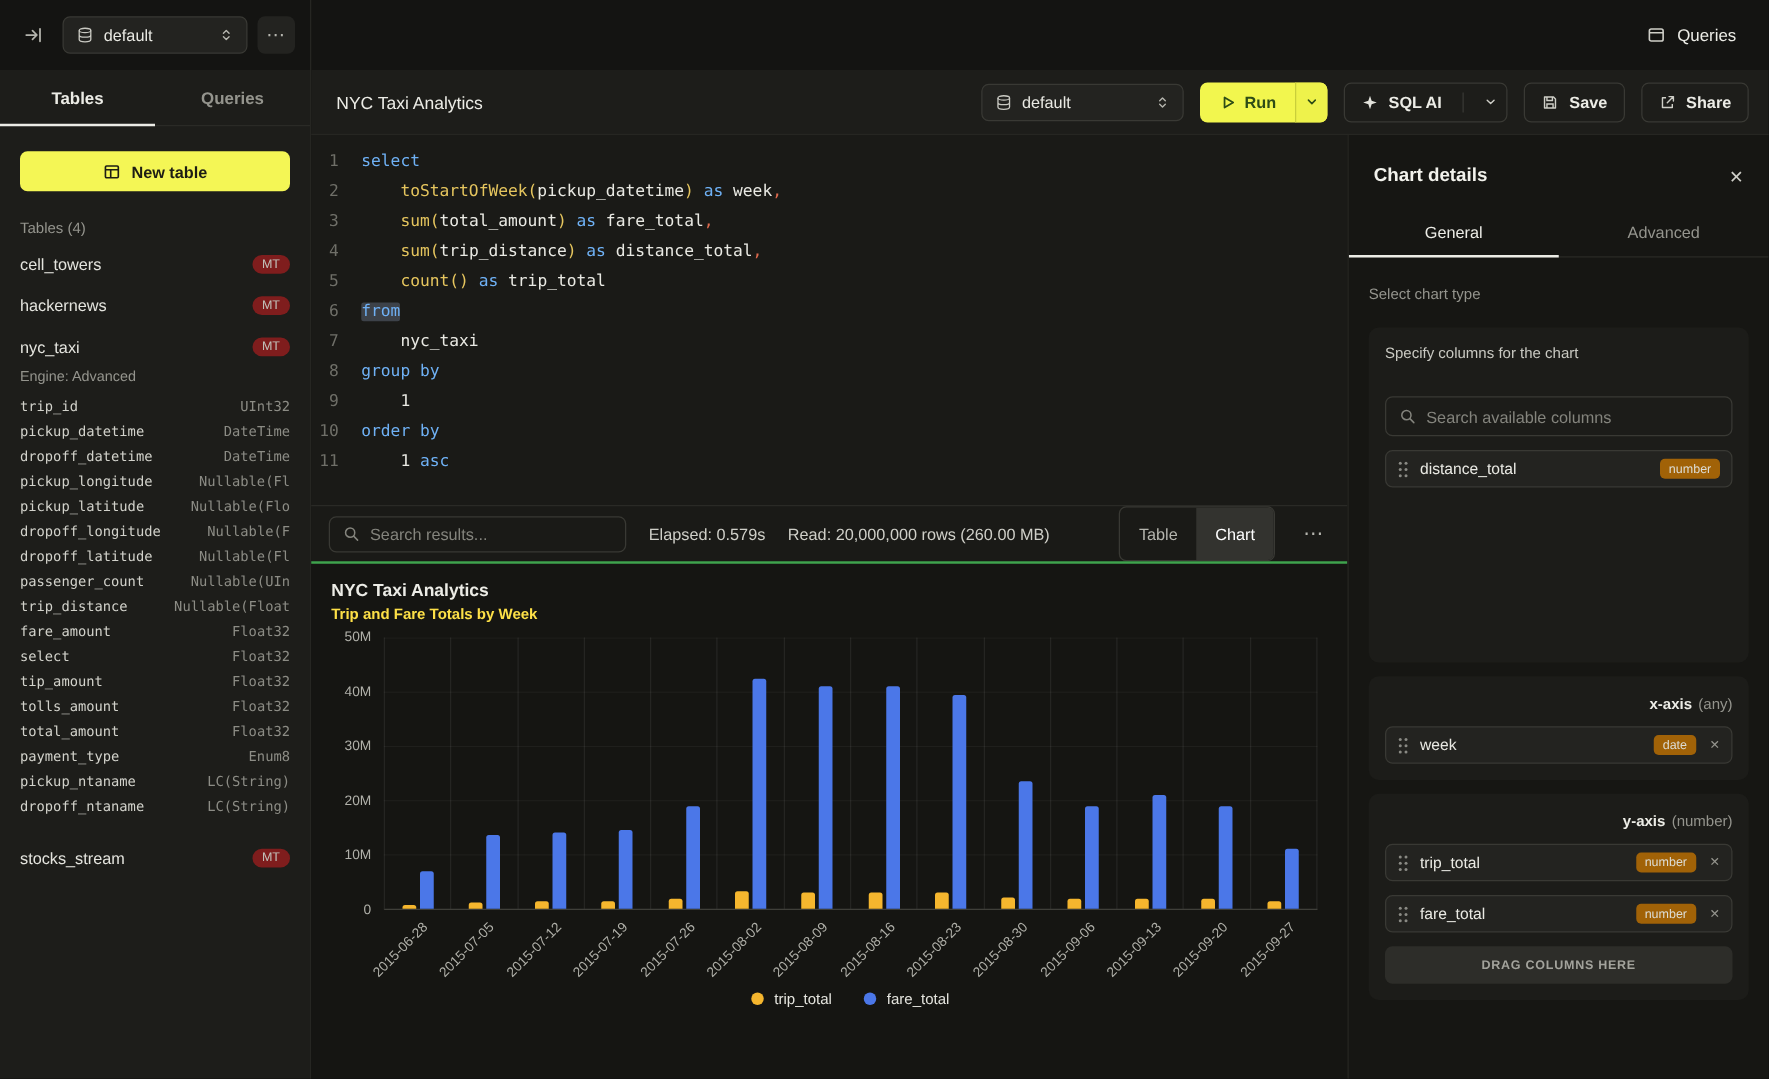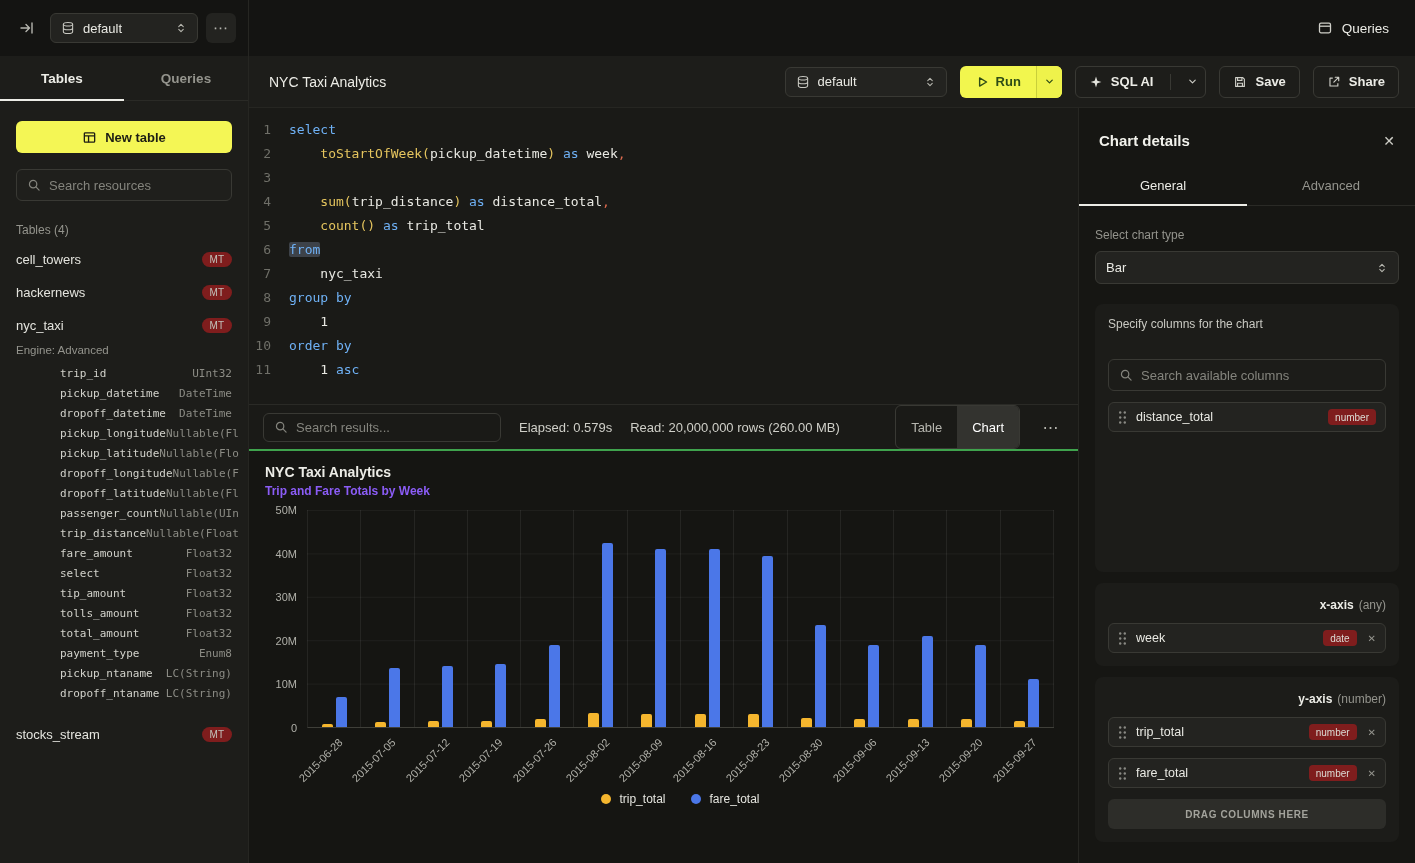--- a/index.html
+++ b/index.html
@@ -37,21 +37,21 @@
   .side-tab{flex:1;text-align:center;padding:15px 0 13px;color:#94948d;font-weight:600;font-size:13.5px;border-bottom:2px solid transparent;margin-bottom:-1px;cursor:pointer;}
   .side-tab.active{color:#ecece6;border-bottom-color:#ecece6;}
   .side-body{padding:20px 16px;overflow:hidden;flex:1;}
   .new-table-btn{width:100%;height:32px;background:#f4f655;border-radius:6px;display:flex;align-items:center;justify-content:center;gap:8px;color:#1d1d14;font-weight:600;}
   .search-box{display:flex;align-items:center;gap:8px;height:32px;border:1px solid #393934;border-radius:6px;padding:0 10px;background:#1f1f1c;margin-top:16px;}
   .tables-label{color:#94948d;font-size:12px;margin:22px 0 6px;}
   .tbl-row{display:flex;align-items:center;justify-content:space-between;height:33px;cursor:pointer;}
   .tbl-name{font-size:13px;color:#e4e4de;}
   .mt-badge{background:#7f1d1d;color:#c2c2bb;font-size:10px;padding:2px 8px;border-radius:9px;}
   .tbl-engine{color:#94948d;font-size:11.5px;margin:2px 0 8px;}
-  .col-list{margin-bottom:14px;margin-left:44px;}
+  .col-list{margin-bottom:14px;}
   .col-row{display:flex;justify-content:space-between;font-family:"DejaVu Sans Mono",monospace;font-size:11px;line-height:20px;cursor:pointer;}
   .col-name{color:#d2d2cb;}
   .col-type{color:#8c8c85;}
 
   
   .main{flex:1;display:flex;flex-direction:column;min-width:0;}
   .toolbar{flex:0 0 52px;background:#1d1d1a;border-bottom:1px solid #262622;display:flex;align-items:center;padding:0 16px 0 20px;}
   .q-title{font-size:14px;color:#ecece6;}
   .tb-right{margin-left:auto;display:flex;align-items:center;gap:13px;}
   .db-main{min-width:162px;}
@@ -82,21 +82,21 @@
   .results-search{flex:0 0 238px;margin-top:0;height:29px;background:#1a1a17;}
   .meta{color:#cfcfc8;white-space:nowrap;}
   .seg{margin-left:auto;display:flex;border:1px solid #393934;border-radius:6px;overflow:hidden;height:44px;flex:none;}
   .seg-btn{padding:0 15px;color:#b5b5ae;display:flex;align-items:center;}
   .seg-btn.active{background:#33332f;color:#ffffff;}
   .dots{font-size:16px;letter-spacing:1px;color:#b5b5ae;width:26px;}
 
   
   .chart-area{flex:1;background:#151512;border-top:2px solid #3fa34d;padding:13px 24px 0 16px;min-height:0;}
   .chart-title{font-size:14px;font-weight:600;color:#ecece6;}
-  .chart-sub{font-size:12px;font-weight:700;color:#8b5cf6;margin-top:4px;}
+  .chart-sub{font-size:12px;font-weight:700;color:#fde047;margin-top:4px;}
   .chart-body{display:flex;margin-top:12px;}
   #ylabels{flex:0 0 42px;position:relative;height:218px;}
   .ytick{position:absolute;right:10px;font-size:11px;color:#b0b0a9;}
   .plot-col{flex:1;min-width:0;}
   #plot{height:218px;display:flex;border-left:1px solid rgba(255,255,255,0.07);border-bottom:1px solid #3f3f39;background-image:linear-gradient(rgba(255,255,255,0.045) 1px,transparent 1px);background-size:100% 20%;}
   .plot-cell{flex:1;display:flex;align-items:flex-end;justify-content:center;gap:3px;border-right:1px solid rgba(255,255,255,0.07);}
   .bar{width:11px;border-radius:2px 2px 0 0;}
   #xlabels{position:relative;height:62px;}
   .xtick{position:absolute;top:8px;font-size:11px;color:#b0b0a9;white-space:nowrap;transform:rotate(-45deg);transform-origin:top right;}
   #legend{display:flex;justify-content:center;gap:26px;margin-top:2px;}
@@ -114,21 +114,21 @@
   .cp-body{padding:22px 16px 0;flex:1;overflow:hidden;}
   .cp-label{font-size:12px;color:#94948d;}
   .select-ctl.full{margin-top:9px;height:33px;justify-content:space-between;background:#232320;cursor:pointer;}
   .cp-card{background:#1c1c19;border-radius:8px;padding:13px;margin-top:20px;}
   .cp-card.tallcard{height:268px;}
   .cp-card.axis{margin-top:11px;}
   .cp-card-label{font-size:12px;color:#c9c9c2;}
   .cp-card .search-box{background:#1c1c19;margin-top:28px;}
   .chip{display:flex;align-items:center;gap:9px;height:30px;border:1px solid #393934;border-radius:6px;background:#232320;padding:0 9px;margin-top:11px;cursor:grab;}
   .chip-name{font-size:12.5px;color:#e9e9e3;}
-  .chip-badge{margin-left:auto;background:#7f1d1d;color:#dcdcd5;font-size:10px;padding:2.5px 7px;border-radius:4px;}
+  .chip-badge{margin-left:auto;background:#a16207;color:#dcdcd5;font-size:10px;padding:2.5px 7px;border-radius:4px;}
   .chip-x{color:#94948d;font-size:10px;margin-left:2px;cursor:pointer;}
   .axis-head{text-align:right;font-size:12px;color:#94948d;padding-top:2px;}
   .axis-head b{color:#ecece6;font-weight:700;margin-right:5px;}
   .drop-zone{margin-top:11px;height:30px;background:#2d2d29;border-radius:6px;display:flex;align-items:center;justify-content:center;font-size:10px;font-weight:700;letter-spacing:0.06em;color:#a3a39c;}
 </style>
 </head>
 <body>
 
 <div id="app">
 
@@ -180,29 +180,20 @@
       <div class="side-body">
         <button class="new-table-btn">
           <span class="ic">
             <svg width="15" height="15" viewBox="0 0 16 16">
                 <rect x="2.5" y="3" width="11" height="10" rx="1" stroke="#1d1d14" fill="none" stroke-width="1.4"></rect>
                 <path d="M2.5 6.2h11M7 6.2V13" stroke="#1d1d14" stroke-width="1.4"></path>
               </svg>
           </span>
           <span>New table</span>
         </button>
-        <div class="search-box">
-          <span class="ic">
-            <svg width="14" height="14" viewBox="0 0 16 16">
-                <circle cx="7" cy="7" r="4.2" stroke="#84847d" fill="none" stroke-width="1.4"></circle>
-                <path d="M10.2 10.2l3.6 3.6" stroke="#84847d" stroke-width="1.4" stroke-linecap="round"></path>
-              </svg>
-          </span>
-          <input placeholder="Search resources" style="">
-        </div>
         <div class="tables-label">Tables (4)</div>
         <div id="tables-list">
             <div class="tbl-row">
               <span class="tbl-name">cell_towers</span>
               <span class="mt-badge">MT</span>
             </div>
             <div class="tbl-row">
               <span class="tbl-name">hackernews</span>
               <span class="mt-badge">MT</span>
             </div>
@@ -372,20 +363,21 @@
                 <div class="ed-line">
                   <span class="ed-num">1</span>
                   <span class="ed-code"><span class="tk k">select</span></span>
                 </div>
                 <div class="ed-line">
                   <span class="ed-num">2</span>
                   <span class="ed-code"><span class="tk w">    </span><span class="tk f">toStartOfWeek</span><span class="tk p">(</span><span class="tk i">pickup_datetime</span><span class="tk p">)</span><span class="tk w"> </span><span class="tk k">as</span><span class="tk w"> </span><span class="tk i">week</span><span class="tk c">,</span></span>
                 </div>
                 <div class="ed-line">
                   <span class="ed-num">3</span>
+                  <span class="ed-code"><span class="tk w">    </span><span class="tk f">sum</span><span class="tk p">(</span><span class="tk i">total_amount</span><span class="tk p">)</span><span class="tk w"> </span><span class="tk k">as</span><span class="tk w"> </span><span class="tk i">fare_total</span><span class="tk c">,</span></span>
                 </div>
                 <div class="ed-line">
                   <span class="ed-num">4</span>
                   <span class="ed-code"><span class="tk w">    </span><span class="tk f">sum</span><span class="tk p">(</span><span class="tk i">trip_distance</span><span class="tk p">)</span><span class="tk w"> </span><span class="tk k">as</span><span class="tk w"> </span><span class="tk i">distance_total</span><span class="tk c">,</span></span>
                 </div>
                 <div class="ed-line">
                   <span class="ed-num">5</span>
                   <span class="ed-code"><span class="tk w">    </span><span class="tk f">count</span><span class="tk p">()</span><span class="tk w"> </span><span class="tk k">as</span><span class="tk w"> </span><span class="tk i">trip_total</span></span>
                 </div>
                 <div class="ed-line">
@@ -541,28 +533,20 @@
           <div class="cp-header">
             <span class="cp-title">Chart details</span>
             <button class="cp-close">✕</button>
           </div>
           <div class="cp-tabs">
             <div class="cp-tab active">General</div>
             <div class="cp-tab">Advanced</div>
           </div>
           <div class="cp-body">
             <div class="cp-label">Select chart type</div>
-            <div class="select-ctl full">
-              <span class="sel-val">Bar</span>
-              <span class="ic">
-                <svg width="12" height="12" viewBox="0 0 16 16">
-                    <path d="M5 6.2L8 3.2l3 3M5 9.8l3 3 3-3" stroke="#b5b5ae" fill="none" stroke-width="1.5" stroke-linecap="round" stroke-linejoin="round"></path>
-                  </svg>
-              </span>
-            </div>
 
             <div class="cp-card tallcard">
               <div class="cp-card-label">Specify columns for the chart</div>
               <div class="search-box">
                 <span class="ic">
                   <svg width="14" height="14" viewBox="0 0 16 16">
                       <circle cx="7" cy="7" r="4.2" stroke="#84847d" fill="none" stroke-width="1.4"></circle>
                       <path d="M10.2 10.2l3.6 3.6" stroke="#84847d" stroke-width="1.4" stroke-linecap="round"></path>
                     </svg>
                 </span>

